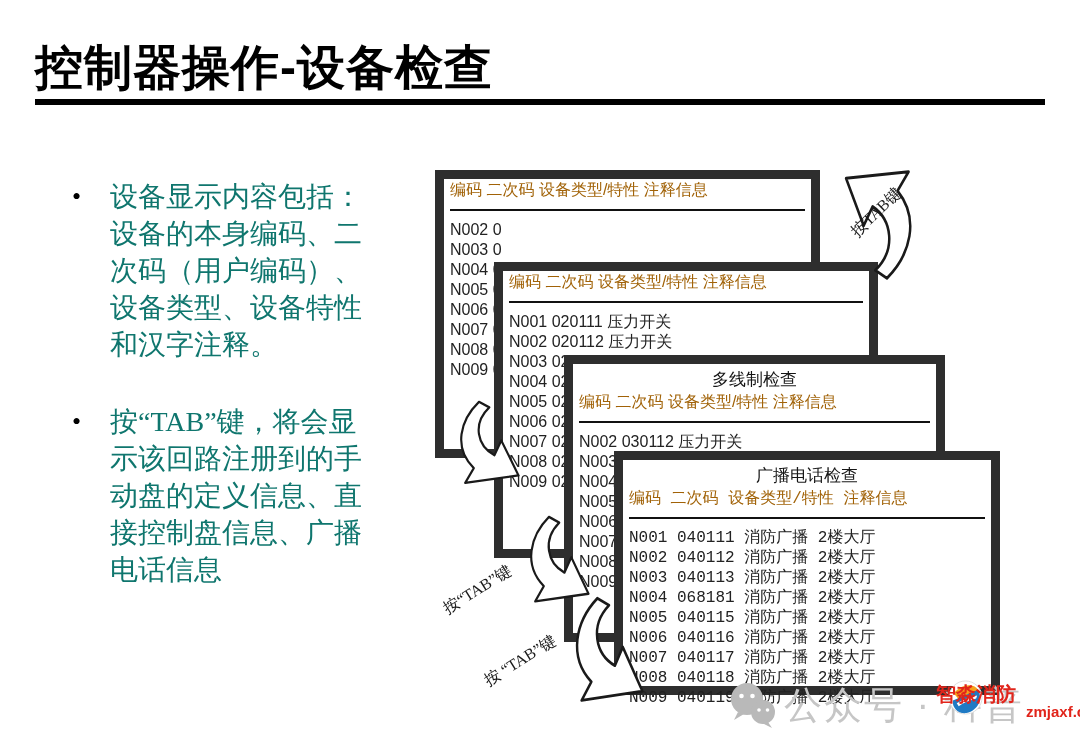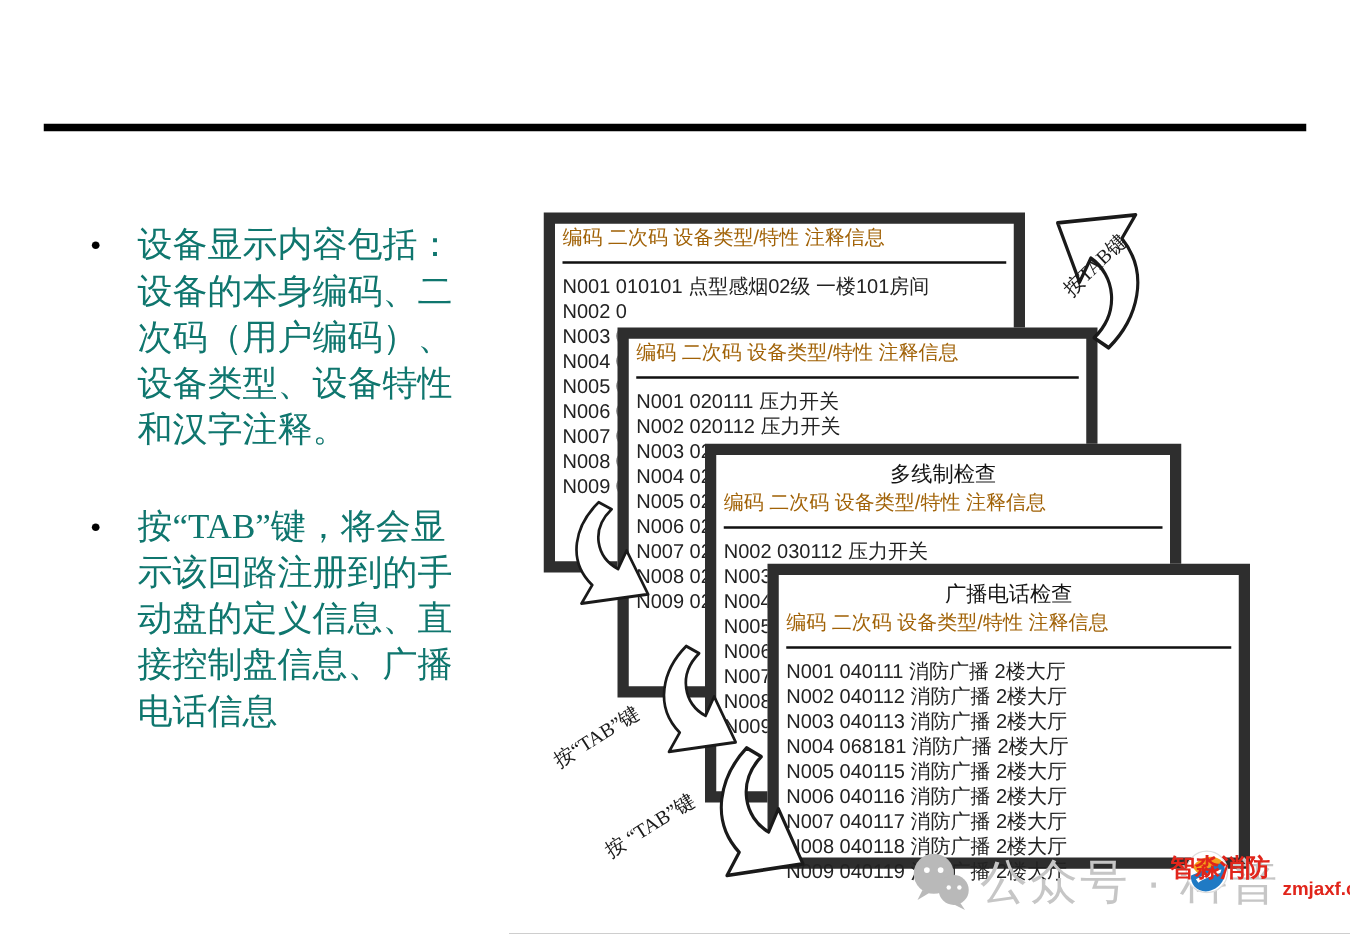--- a/index.html
+++ b/index.html
@@ -11,21 +11,21 @@
   .bullets{position:absolute;left:72px;top:178px;width:320px;font-family:"Liberation Serif",serif;}
   .bullet{display:flex;margin-bottom:40px;}
   .bullet .dot{width:38px;font-size:26px;line-height:37px;color:#000;}
   .bullet p{margin:0;width:272px;font-size:28px;line-height:37px;color:#0f766e;
             text-align:left;word-break:break-all;}
   
   .panel{position:absolute;background:#fff;border:9px solid #2e2e2e;box-sizing:border-box;}
   .p1{left:435px;top:170px;width:385px;height:288px;z-index:1;}
   .p2{left:494px;top:262px;width:384px;height:296px;z-index:2;}
   .p3{left:564px;top:355px;width:381px;height:287px;z-index:3;}
-  .p4{left:614px;top:451px;width:386px;height:244px;z-index:4;}
+  .p4{left:614px;top:451px;width:386px;height:244px;z-index:4;font-family:Liberation Mono, monospace;}
   .ptitle{font-size:17px;text-align:center;padding-top:4px;color:#151515;}
   .phead{font-size:16px;padding:1px 6px 0 6px;color:#a16207;white-space:nowrap;}
   .phr{border-top:2px solid #111;margin:8px 6px 9px 6px;}
   .prows{padding:0 6px;}
   .prow{font-size:16px;line-height:20px;white-space:nowrap;color:#222;}
   
   .arr{position:absolute;z-index:30;}
   .arr svg{display:block;width:100%;height:100%;}
   .arrA{left:826px;top:158px;width:100px;height:122px;transform:rotate(183deg);}
   .arrB{left:448px;top:400px;width:86px;height:92px;}
@@ -43,38 +43,38 @@
   .wm-text{left:784px;top:680px;font-size:38px;color:#c6c6c6;letter-spacing:2px;white-space:nowrap;}
   .wm-logo{left:948px;top:680px;width:35px;height:35px;}
   .wm-brand{left:936px;top:681px;font-size:20px;font-weight:bold;color:#e1251b;white-space:nowrap;}
   .wm-domain{left:1026px;top:703px;font-size:15px;font-weight:bold;color:#e1251b;white-space:nowrap;}
 </style>
 </head>
 <body>
 
 <div class="slide">
 
+  <div class="title">控制器操作-设备检查</div>
   <div class="rule"></div>
 
   <div class="bullets">
     <div class="bullet">
       <span class="dot">•</span>
       <p>设备显示内容包括：设备的本身编码、二次码（用户编码）、设备类型、设备特性和汉字注释。</p>
     </div>
     <div class="bullet">
       <span class="dot">•</span>
       <p>按“TAB”键，将会显示该回路注册到的手动盘的定义信息、直接控制盘信息、广播电话信息</p>
     </div>
   </div>
 
   <section class="panel p1">
     <div class="phead">编码 二次码 设备类型/特性 注释信息</div>
     <div class="phr"></div>
     <div class="prows">
-        <div class="prow">N001 010101 点型感烟02级  一楼101房间</div>
         <div class="prow">N002 0</div>
         <div class="prow">N003 0</div>
         <div class="prow">N004 0</div>
         <div class="prow">N005 0</div>
         <div class="prow">N006 0</div>
         <div class="prow">N007 0</div>
         <div class="prow">N008 0</div>
         <div class="prow">N009 0</div>
       </div>
   </section>

